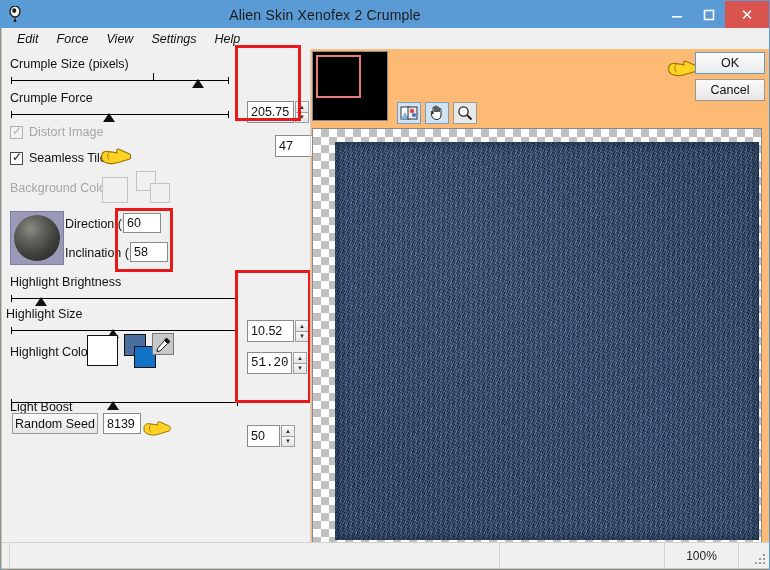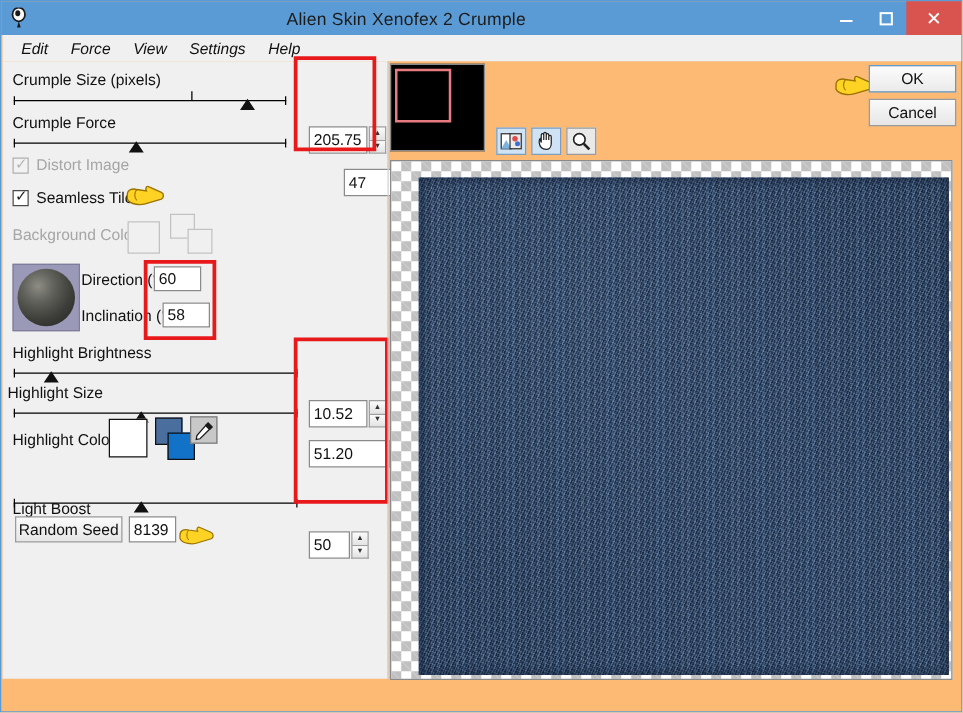--- a/index.html
+++ b/index.html
@@ -408,21 +408,21 @@
         <div>▼</div>
       </div>
     </div>
 
     <div class="ctrl-label" style="left:4px; top:258px;">Highlight Size</div>
     <div class="slider" style="left:9px; top:277px; width:227px;">
       <div class="track"></div>
       <div class="thumb" style="left:45%;"></div>
     </div>
     <div class="spin" style="left:245px; top:303px; width:62px; height:22px;">
-      <input style="width: 63px;" value="51.20">
+      <input style="width: 45px; font-family: Liberation Mono, monospace;" value="51.20">
       <div class="arrows">
         <div>▲</div>
         <div>▼</div>
       </div>
     </div>
 
     <div class="ctrl-label" style="left:8px; top:296px;">Highlight Color</div>
     <div class="swatch" style="left:85px; top:286px; width:31px; height:31px; background:#ffffff;"></div>
     <div class="swatch" style="left:122px; top:285px; width:22px; height:22px; background:#4a6e9e;"></div>
     <div class="swatch" style="left:132px; top:297px; width:22px; height:22px; background:#1272c8;"></div>
@@ -500,15 +500,29 @@
 
   <div class="preview" style="left:311px; top:127px; width:450px; height:416px;">
     <div class="denim" style="left:22px; top:13px; width:424px; height:398px;">
       <div class="denim-edge"></div>
     </div>
   </div>
 
   <div class="btn" style="left:694px; top:51px; width:70px; height:22px; border:1px solid #5b9bd5; background:linear-gradient(#fcfcfc,#eaeaea);">OK</div>
   <div class="btn" style="left:694px; top:78px; width:70px; height:22px;">Cancel</div>
 
+  <div class="statusbar">
+    <div class="cell" style="width:8px;"></div>
+    <div class="cell" style="flex:1; justify-content:flex-start; padding-left:8px;"></div>
+    <div class="cell" style="width:165px;"></div>
+    <div class="cell" style="width:74px;">100%</div>
+    <div class="cell grip" style="width:30px; border-right:none;">
+      <i style="right:4px; bottom:4px;"></i>
+        <i style="right:8px; bottom:4px;"></i>
+        <i style="right:12px; bottom:4px;"></i>
+      <i style="right:4px; bottom:8px;"></i>
+        <i style="right:8px; bottom:8px;"></i>
+      <i style="right:4px; bottom:12px;"></i>
+    </div>
+  </div>
 
   <div class="vdiv" style="left:309px; top:48px; height:494px;"></div>
 </div>
 
 </body></html>

